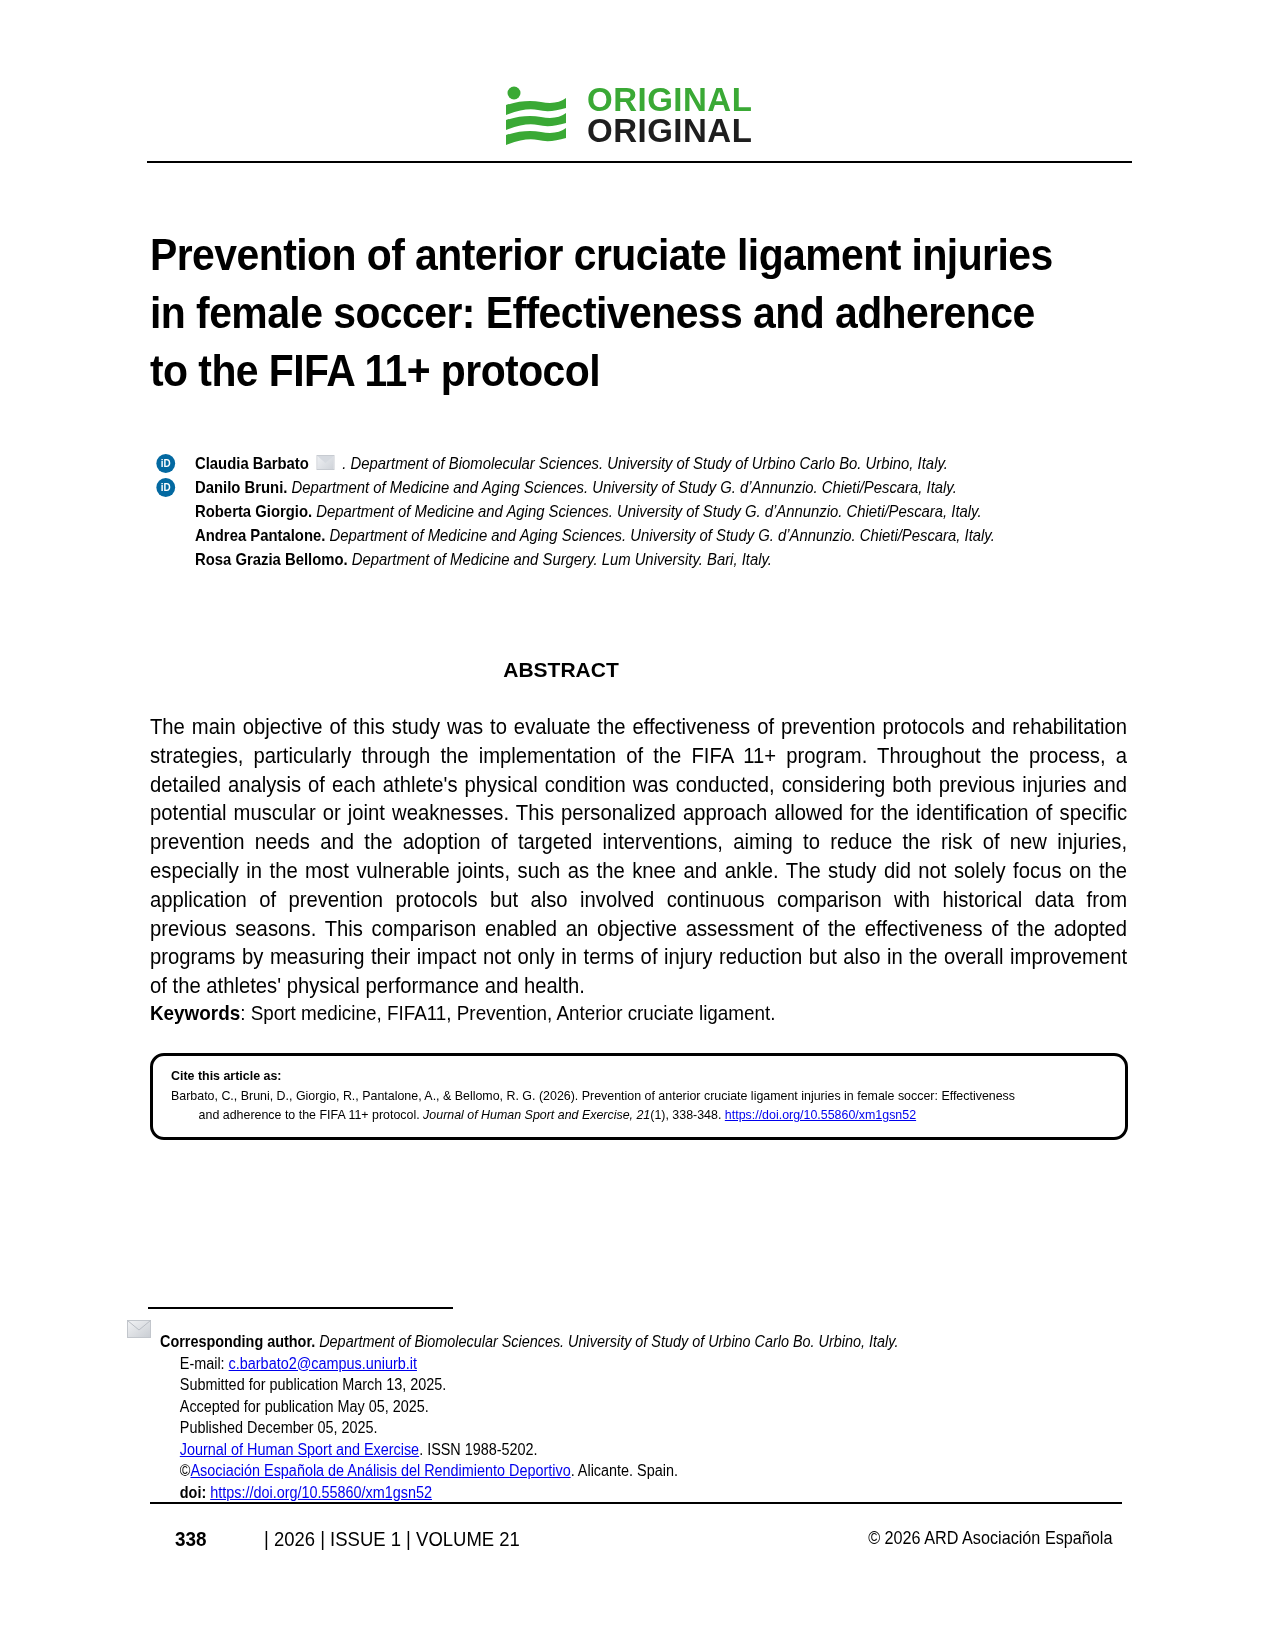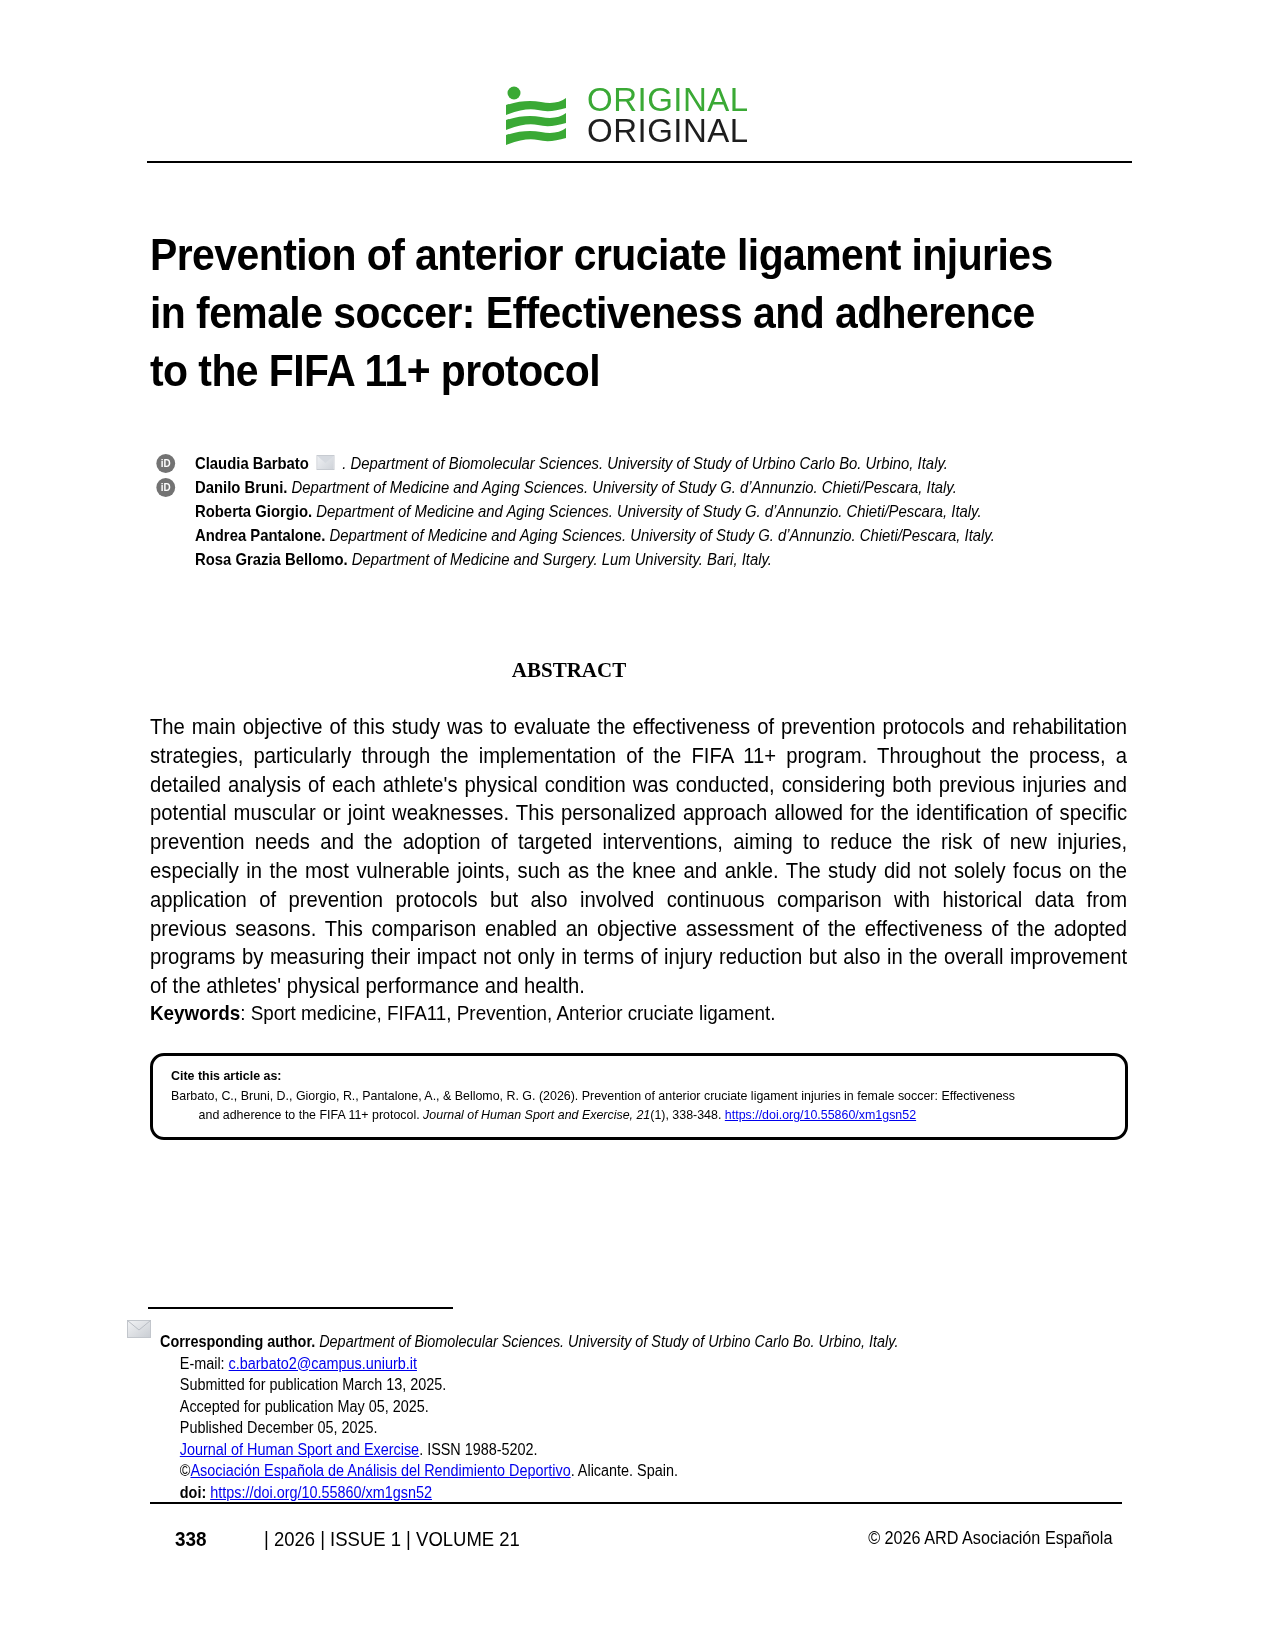--- a/index.html
+++ b/index.html
@@ -3,42 +3,42 @@
 <meta charset="utf-8">
 <style>
   html, body { margin:0; padding:0; background:#ffffff; }
   body { width:1275px; height:1650px; position:relative; overflow:hidden; color:#000;
          font-family:"Liberation Sans", sans-serif; }
   .abs { position:absolute; }
 
   
   #logo { left:505px; top:86px; width:270px; height:66px; }
   #logo .mark { position:absolute; left:0; top:0; width:62px; height:62px; }
-  #logo .txt { position:absolute; left:82px; top:-2px; font-weight:normal; font-size:33px; line-height:31px; letter-spacing:0.5px; }
+  #logo .txt { position:absolute; left:82px; top:-2px; font-weight:bold; font-size:33px; line-height:31px; letter-spacing:0.5px; }
   #logo .l1 { color:#3aa935; }
   #logo .l2 { color:#1e1e1e; }
   #header-rule { left:147px; top:161px; width:985px; height:2px; background:#000; }
 
   
   #title { left:150px; top:226px; width:990px; font-size:44px; line-height:58px; font-weight:bold;
            letter-spacing:-0.6px; transform:scaleX(0.93); transform-origin:left top; }
 
   
   #authors { left:195px; top:451px; width:960px; font-size:16.5px; line-height:24px; }
   .author { white-space:nowrap; transform:scaleX(0.9); transform-origin:left center; }
   .author b { font-weight:bold; }
   .author i { font-style:italic; }
-  .orcid { position:absolute; left:-42px; width:19px; height:19px; border-radius:50%; background:#737373;
+  .orcid { position:absolute; left:-42px; width:19px; height:19px; border-radius:50%; background:#0369a1;
            color:#fff; font-size:10px; font-weight:bold; text-align:center; line-height:19px; }
   .mail-icon { display:inline-block; width:18px; height:13px; vertical-align:-1px; margin:0 4px;
                background:linear-gradient(135deg,#eef0f3,#cfd3d9); border:1px solid #c7cbd1; position:relative; }
   .mail-icon:before { content:""; position:absolute; left:0; top:0; border-left:9px solid transparent; border-right:9px solid transparent; border-top:7px solid #d6dae0; }
 
   
-  #abstract-heading { left:8px; width:1122px; top:658px; text-align:center; font-weight:bold; font-size:21px;font-family:Liberation Serif, serif; }
+  #abstract-heading { left:0; width:1122px; top:658px; text-align:center; font-weight:bold; font-size:21px; }
   #abstract { left:150px; top:713px; width:977px; font-size:22px; line-height:28.8px; text-align:justify; }
   #abstract p { margin:0; transform:scaleX(0.92); transform-origin:left top; width:1062px; }
   #keywords { left:150px; top:1001px; font-size:20.5px; transform:scaleX(0.92); transform-origin:left top; white-space:nowrap; }
 
   
   #cite-box { left:150px; top:1053px; width:978px; height:87px; border:3px solid #000; border-radius:14px; box-sizing:border-box; }
   #cite-label { left:171px; top:1068px; font-size:13.5px; font-weight:bold; transform:scaleX(0.92); transform-origin:left top; }
   #cite-text { left:171px; top:1086px; width:1030px; font-size:13.5px; line-height:19px; transform:scaleX(0.92); transform-origin:left top; }
   #cite-text .l2 { padding-left:30px; }
   a, .link { color:#0000ee; text-decoration:underline; }

